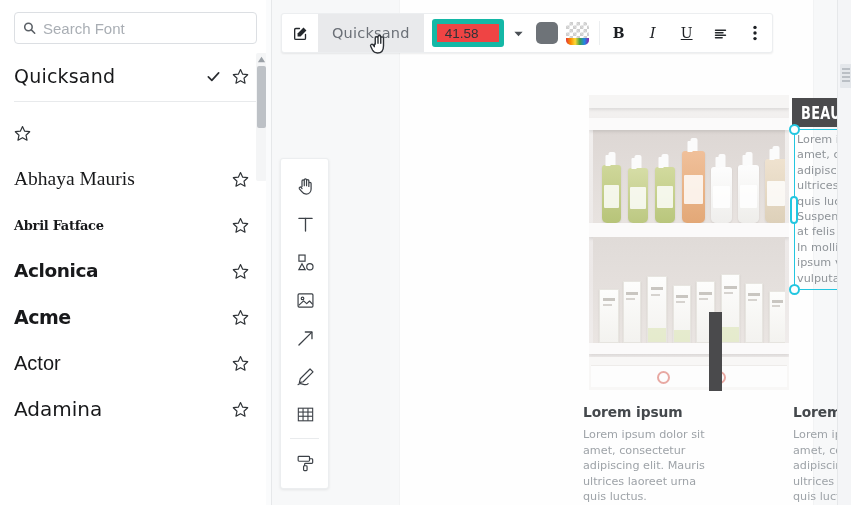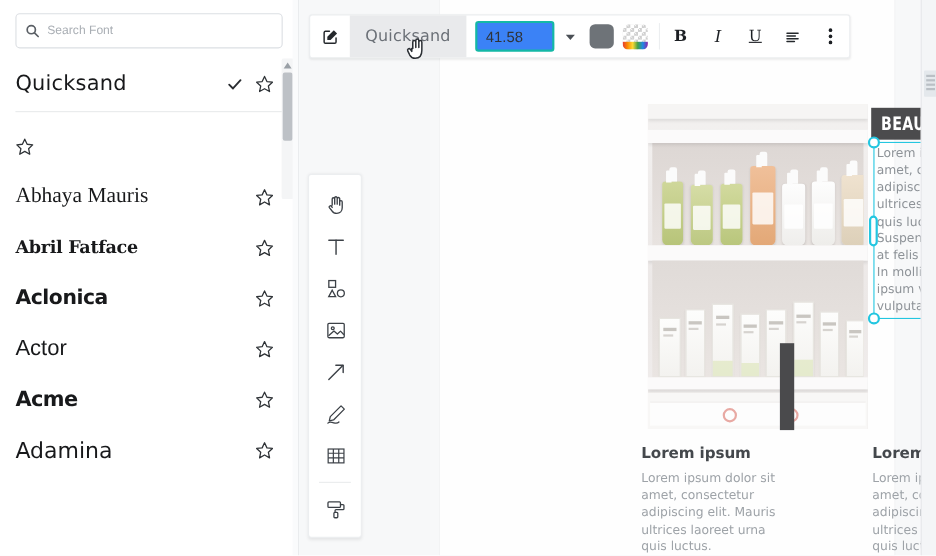--- a/index.html
+++ b/index.html
@@ -41,21 +41,21 @@
     position: absolute;
     left: 8px; top: 50%;
     transform: translateY(-50%);
     width: 13px; height: 13px;
     color: #5b6066;
   }
   .search-input {
     border: 0; outline: 0;
     width: 100%;
     font-family: "Liberation Sans", sans-serif;
-    font-size: 11px;
+    font-size: 15px;
     color: #c2410c;
     background: transparent;
   }
   .search-input::placeholder { color: #a9aeb4; }
 
   .font-list {
     position: relative;
     height: 457px;
     overflow: hidden;
   }
@@ -81,21 +81,21 @@
     height: 1px;
     background: #e8eaec;
     margin: 2px 14px 8px 14px;
   }
 
   
   .f-quicksand { font-family: "DejaVu Sans", sans-serif; font-weight: 400; letter-spacing: .2px; font-size: 19px; }
   .f-abeezee  { font-family: "DejaVu Sans", sans-serif; font-weight: 700; font-size: 20.5px; letter-spacing: -.2px;}
   .f-abel     { font-family: "Liberation Sans Narrow","Liberation Sans", sans-serif; font-weight: 400; font-size: 20px; transform: scaleX(.88); transform-origin: left center;}
   .f-abhaya   { font-family: "Liberation Serif", serif; font-weight: 400; font-size: 19.5px; }
-  .f-abril    { font-family: "DejaVu Serif", serif; font-weight: 700; font-size: 16px; letter-spacing: -.3px;}
+  .f-abril    { font-family: "DejaVu Serif", serif; font-weight: 700; font-size: 13px; letter-spacing: -.3px;}
   .f-abster   { font-family: "Liberation Serif", serif; font-weight: 400; font-size: 18px; }
   .f-aclonica { font-family: "DejaVu Sans", sans-serif; font-weight: 700; font-size: 18.5px; letter-spacing: -.4px;}
   .f-acme     { font-family: "DejaVu Sans", sans-serif; font-weight: 700; font-size: 19px; letter-spacing: -.5px;}
   .f-actor    { font-family: "Liberation Sans", sans-serif; font-weight: 400; font-size: 20px; }
   .f-adamina  { font-family: "DejaVu Sans", sans-serif; font-weight: 400; font-size: 20px; }
 
   
   .fl-scrollbar {
     position: absolute;
     top: 0; right: 4px;
@@ -158,23 +158,23 @@
     color: #6b7077;
     letter-spacing: .2px;
     position: relative;
   }
   .tb-sizebox {
     display: flex; align-items: center;
     margin: 0 4px 0 8px;
   }
   .size-field {
     width: 72px; height: 28px;
-    border: 2px solid #14b8a6;
+    border: 5px solid #14b8a6;
     border-radius: 3px;
-    background: #3b82f6;
+    background: #ef4444;
     font-family: "Liberation Sans", sans-serif;
     font-size: 13.5px;
     color: #2f3338;
     padding: 0 8px;
     outline: none;
   }
   .size-caret {
     width: 22px; height: 100%;
     display: flex; align-items: center; justify-content: center;
     color: #4a4f55;
@@ -462,28 +462,28 @@
 
 
       <div class="font-row">
         <span class="font-name f-aclonica">Aclonica</span>
         <svg class="star-ico" viewBox="0 0 18 18" fill="none" stroke="currentColor" stroke-width="1.25">
           <polygon points="9,1.6 11.3,6.5 16.6,7.1 12.7,10.8 13.8,16.1 9,13.4 4.2,16.1 5.3,10.8 1.4,7.1 6.7,6.5" stroke-linejoin="round"></polygon>
         </svg>
       </div>
 
       <div class="font-row">
-        <span class="font-name f-actor">Actor</span>
+        <span class="font-name f-acme">Acme</span>
         <svg class="star-ico" viewBox="0 0 18 18" fill="none" stroke="currentColor" stroke-width="1.25">
           <polygon points="9,1.6 11.3,6.5 16.6,7.1 12.7,10.8 13.8,16.1 9,13.4 4.2,16.1 5.3,10.8 1.4,7.1 6.7,6.5" stroke-linejoin="round"></polygon>
         </svg>
       </div>
 
       <div class="font-row">
-        <span class="font-name f-acme">Acme</span>
+        <span class="font-name f-actor">Actor</span>
         <svg class="star-ico" viewBox="0 0 18 18" fill="none" stroke="currentColor" stroke-width="1.25">
           <polygon points="9,1.6 11.3,6.5 16.6,7.1 12.7,10.8 13.8,16.1 9,13.4 4.2,16.1 5.3,10.8 1.4,7.1 6.7,6.5" stroke-linejoin="round"></polygon>
         </svg>
       </div>
 
       <div class="font-row">
         <span class="font-name f-adamina">Adamina</span>
         <svg class="star-ico" viewBox="0 0 18 18" fill="none" stroke="currentColor" stroke-width="1.25">
           <polygon points="9,1.6 11.3,6.5 16.6,7.1 12.7,10.8 13.8,16.1 9,13.4 4.2,16.1 5.3,10.8 1.4,7.1 6.7,6.5" stroke-linejoin="round"></polygon>
         </svg>

